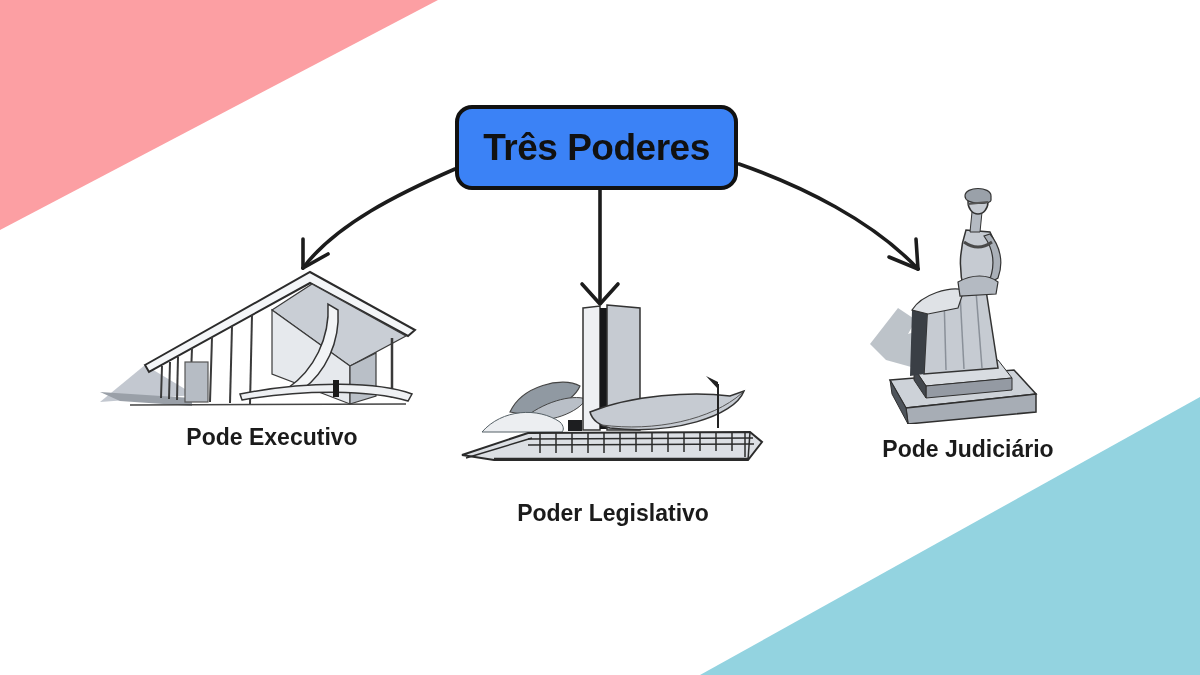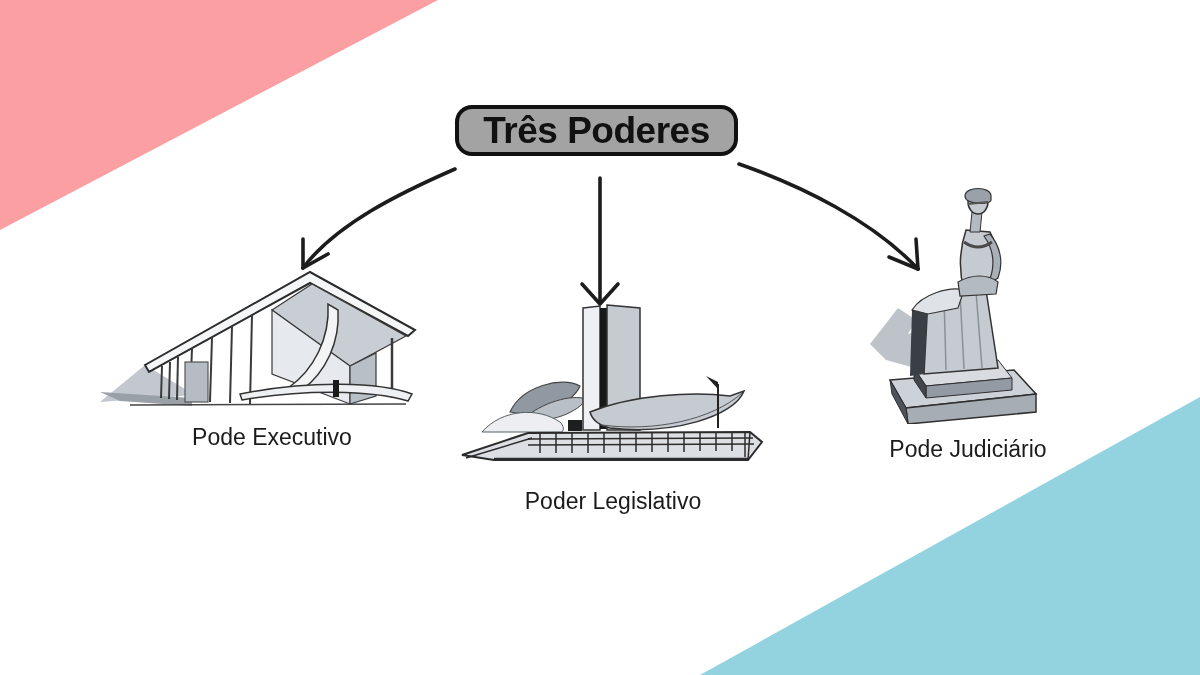--- a/index.html
+++ b/index.html
@@ -5,34 +5,34 @@
   html,body{margin:0;padding:0;background:#ffffff;}
   #stage{
     position:relative;width:1200px;height:675px;overflow:hidden;
     background:#ffffff;font-family:"Liberation Sans",sans-serif;
   }
   .tri{position:absolute;top:0;left:0;width:1200px;height:675px;pointer-events:none;}
   #tri-pink{background:#fc9fa3;clip-path:polygon(0 0,438px 0,0 230px);}
   #tri-blue{background:#93d3e0;clip-path:polygon(1200px 397px,1200px 675px,700px 675px);}
   #arrows{position:absolute;top:0;left:0;width:1200px;height:675px;pointer-events:none;}
   #title-box{
-    position:absolute;left:455px;top:105px;width:283px;height:51px;
-    box-sizing:border-box;border:4px solid #111;border-radius:17px;background:#a3a3a3;
+    position:absolute;left:455px;top:105px;width:283px;height:85px;
+    box-sizing:border-box;border:4px solid #111;border-radius:17px;background:#3b82f6;
     display:flex;align-items:center;justify-content:center;
   }
   #title-box span{
     font-size:37px;font-weight:700;color:#111;letter-spacing:-0.5px;white-space:nowrap;
   }
   .illus{position:absolute;}
   .branch-label{
     position:absolute;width:300px;text-align:center;
-    font-size:23px;font-weight:400;color:#1b1b1b;white-space:nowrap;
+    font-size:23px;font-weight:700;color:#1b1b1b;white-space:nowrap;
   }
   #label-executivo{left:122px;top:424px;}
-  #label-legislativo{left:463px;top:488px;}
+  #label-legislativo{left:463px;top:500px;}
   #label-judiciario{left:818px;top:436px;}
 </style>
 </head>
 <body>
 
 <div id="stage">
 
   <div class="tri" id="tri-pink"></div>
   <div class="tri" id="tri-blue"></div>
 

